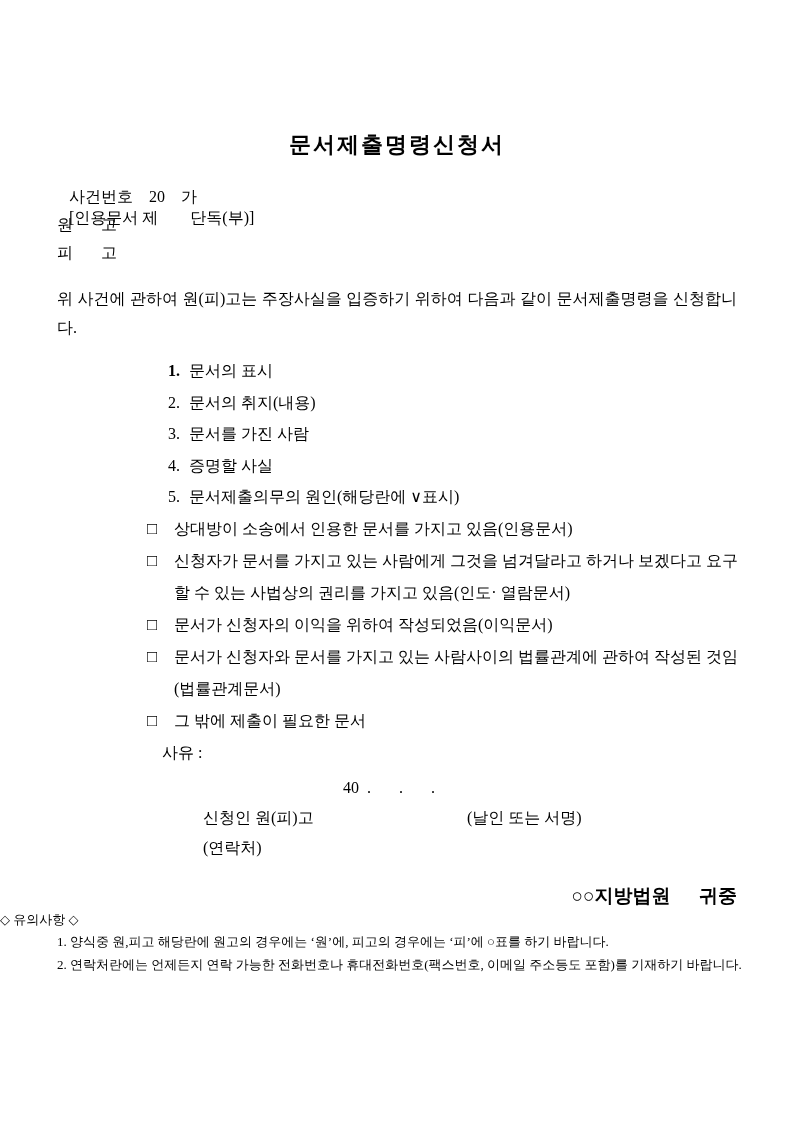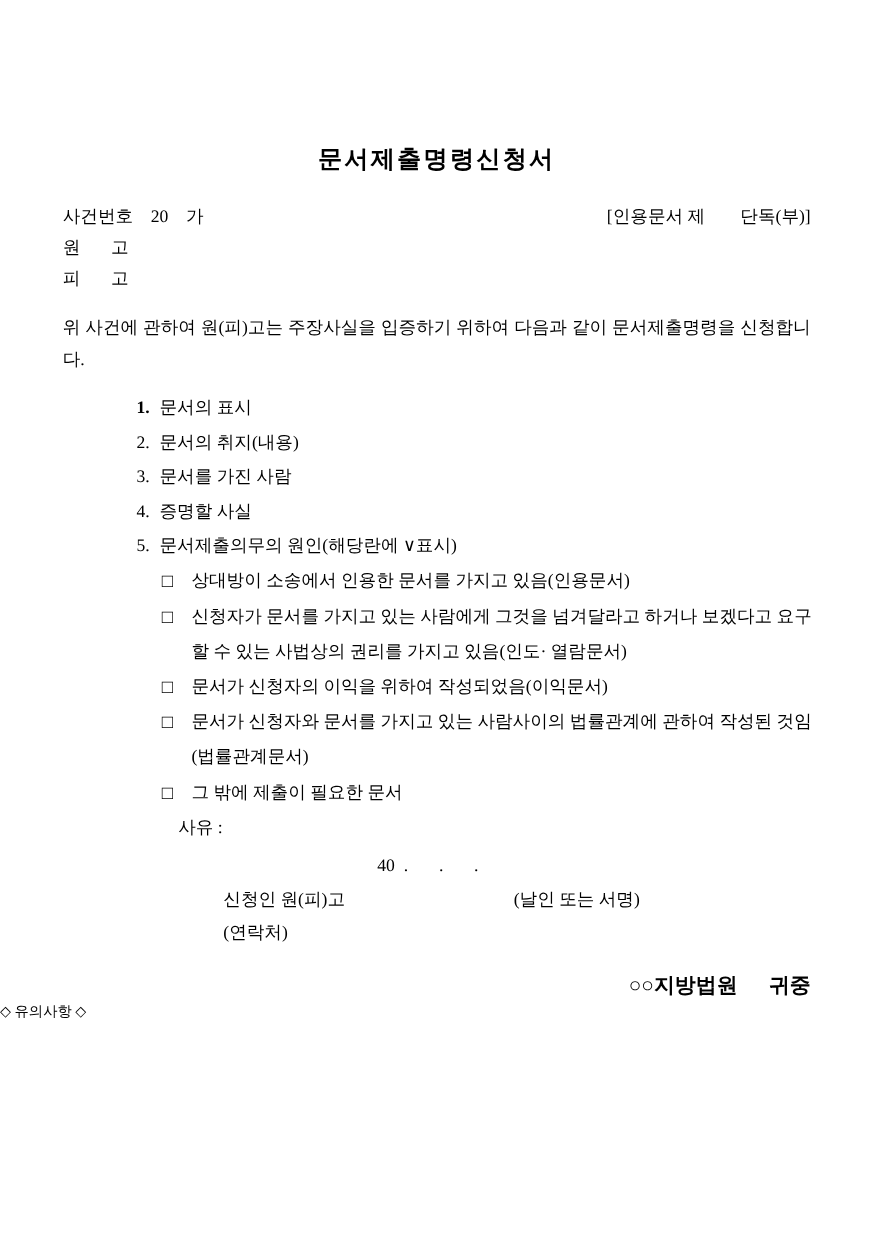--- a/index.html
+++ b/index.html
@@ -16,40 +16,40 @@
   }
   .pre { white-space: pre-wrap; }
 
   .title {
     position: absolute; top: 130px; left: 0; right: 0;
     margin: 0; text-align: center;
     font-size: 22px; font-weight: bold; letter-spacing: 2px;
   }
 
   .case-row {
-    position: absolute; top: 187px; left: 57px; right: 57px;
-    display: flex; justify-content: space-between;
+    position: absolute; top: 187px; left: 69px; right: 57px;
+    display: flex; justify-content: space-between; flex-direction: column;
   }
   .case-left { white-space: pre-wrap; }
 
   .party { position: absolute; left: 57px; white-space: pre-wrap; }
   .plaintiff { top: 215px; }
   .defendant { top: 243px; }
 
   .intro {
     position: absolute; top: 284px; left: 57px; right: 57px;
     margin: 0; line-height: 29px;
     text-align: justify; word-break: break-all;
   }
 
   .doc-list {
     position: absolute; top: 361px; left: 124px; right: 57px;
     margin: 0; padding: 0; list-style: none;
   }
-  .doc-list .item { margin-bottom: 12px; line-height: 19.5px; }
+  .doc-list .item { margin-bottom: 12px; line-height: 19.5px; margin-left: 44px; }
   .doc-list .item .no { display: inline-block; margin-right: 9px; }
   .doc-list .item:first-child .no { font-weight: bold; }
 
   .checks { position: absolute; top: 513px; left: 147px; width: 591px; }
   .check { display: flex; align-items: flex-start; }
   .check .box {
     width: 17px; margin-right: 10px;
     font-size: 17px; line-height: 32px; flex: 0 0 auto;
     cursor: pointer;
   }
@@ -140,14 +140,18 @@
     <span>신청인 원(피)고</span>
     <span class="sig-seal">(날인 또는 서명)</span>
   </div>
 
   <div class="contact">(연락처)</div>
 
   <div class="court">○○지방법원      귀중</div>
 
   <div class="notice-title">◇ 유의사항 ◇</div>
 
+  <div class="notes">
+    <p class="note">1. 양식중 원,피고 해당란에 원고의 경우에는 ‘원’에, 피고의 경우에는 ‘피’에 ○표를 하기 바랍니다.</p>
+    <p class="note">2. 연락처란에는 언제든지 연락 가능한 전화번호나 휴대전화번호(팩스번호, 이메일 주소등도 포함)를 기재하기 바랍니다.</p>
+  </div>
 
 </div>
 
 </body></html>

